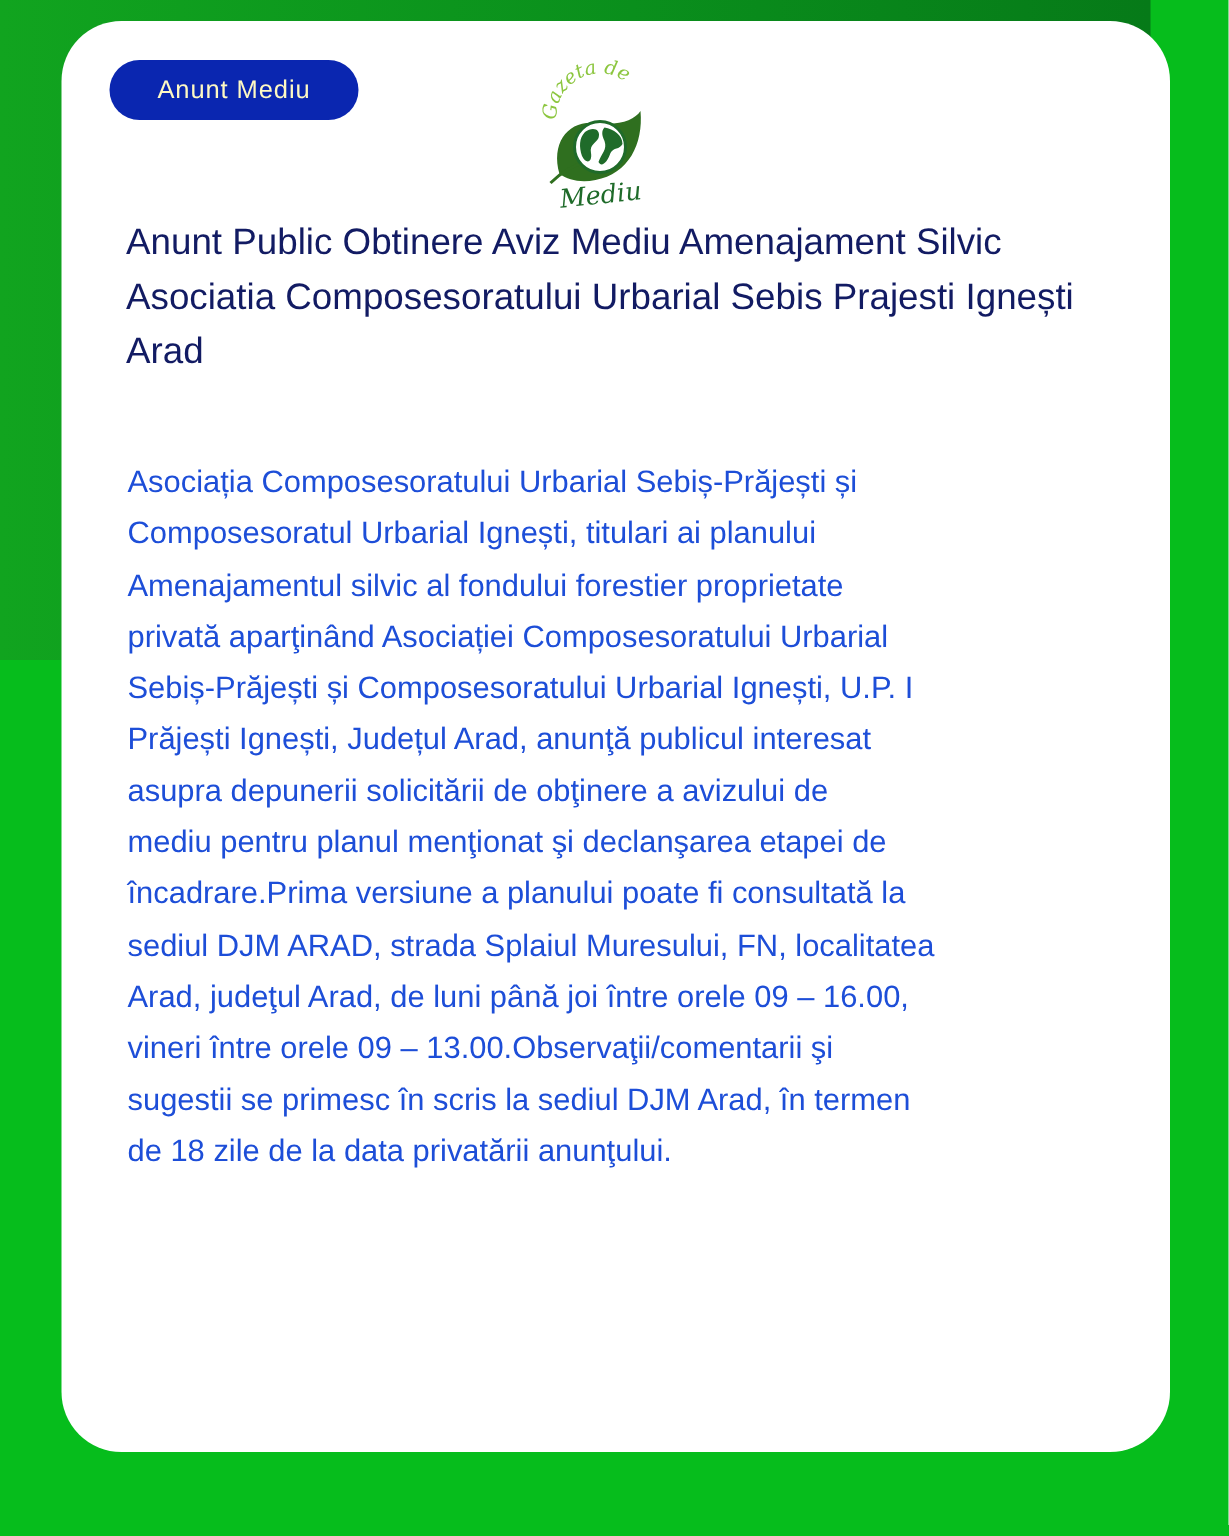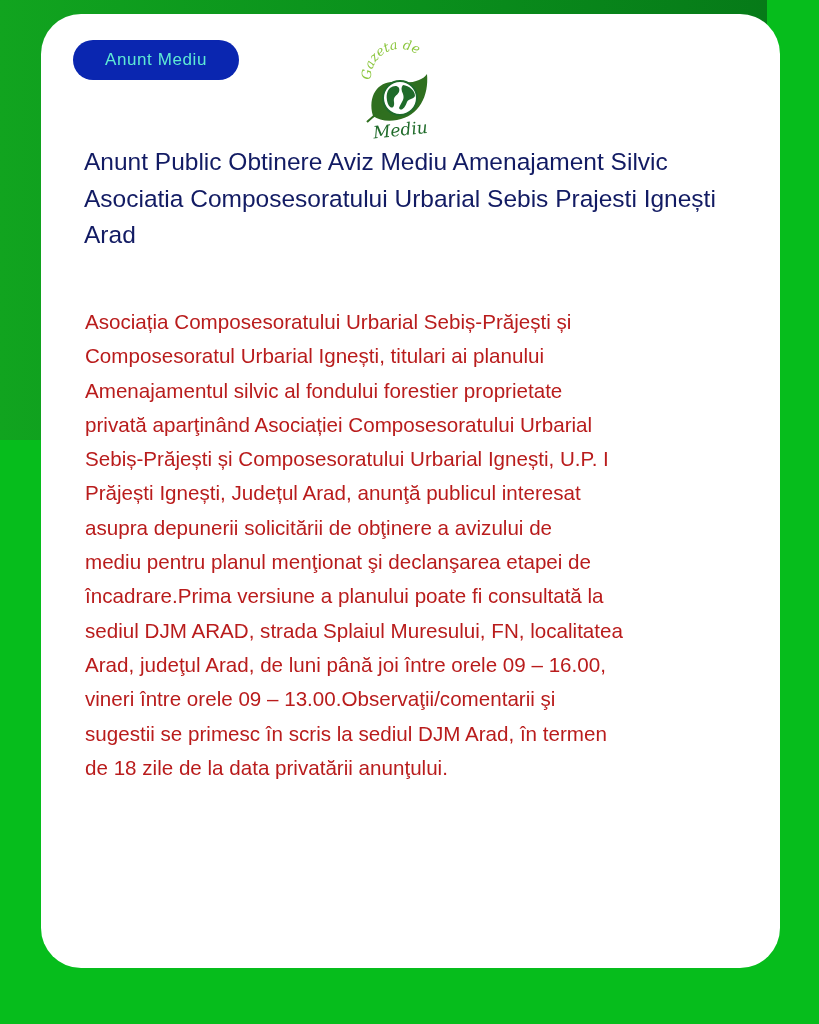--- a/index.html
+++ b/index.html
@@ -12,34 +12,34 @@
       position: absolute; left: 0; top: 0; width: 767px; height: 440px;
       background: linear-gradient(90deg, #11a41f 0%, #0a8f1c 55%, #067a18 100%);
     }
     .card {
       position: absolute; left: 41px; top: 14px; width: 739px; height: 954px;
       background: #ffffff; border-radius: 40px;
     }
     .badge {
       position: absolute; left: 32px; top: 26px; width: 166px; height: 40px;
       background: #0a26b0; border-radius: 20px;
-      color: #5eead4; font-size: 17px; letter-spacing: 0.6px;
+      color: #fef9c3; font-size: 17px; letter-spacing: 0.6px;
       display: flex; align-items: center; justify-content: center;
     }
     .logo {
       position: absolute; left: 316px; top: 26px; width: 84px; height: 100px;
     }
     .title {
       position: absolute; left: 43px; top: 130px; width: 680px;
       color: #121b63; font-weight: normal; font-size: 24.5px; line-height: 36.5px;
       margin: 0;
     }
     .body-text {
       position: absolute; left: 44px; top: 291px; width: 680px;
-      color: #b91c1c; font-size: 20.6px; line-height: 34.3px;
+      color: #1d4ed8; font-size: 20.6px; line-height: 34.3px;
       margin: 0; white-space: pre-line;
     }
   </style>
 </head>
 <body>
 
 <div class="bg-dark"></div>
 
 <div class="card">
 

